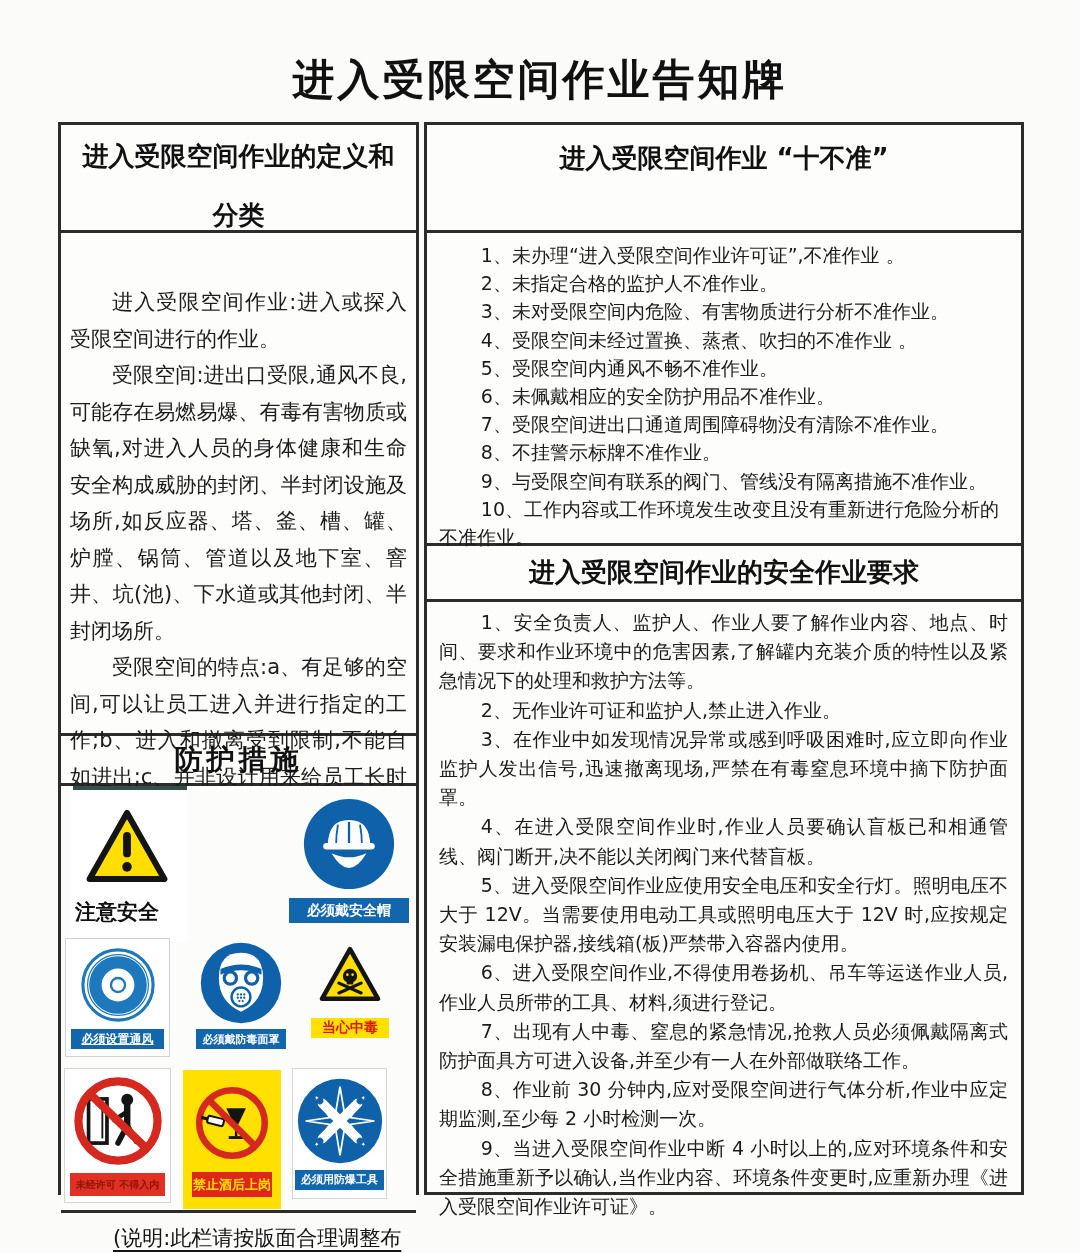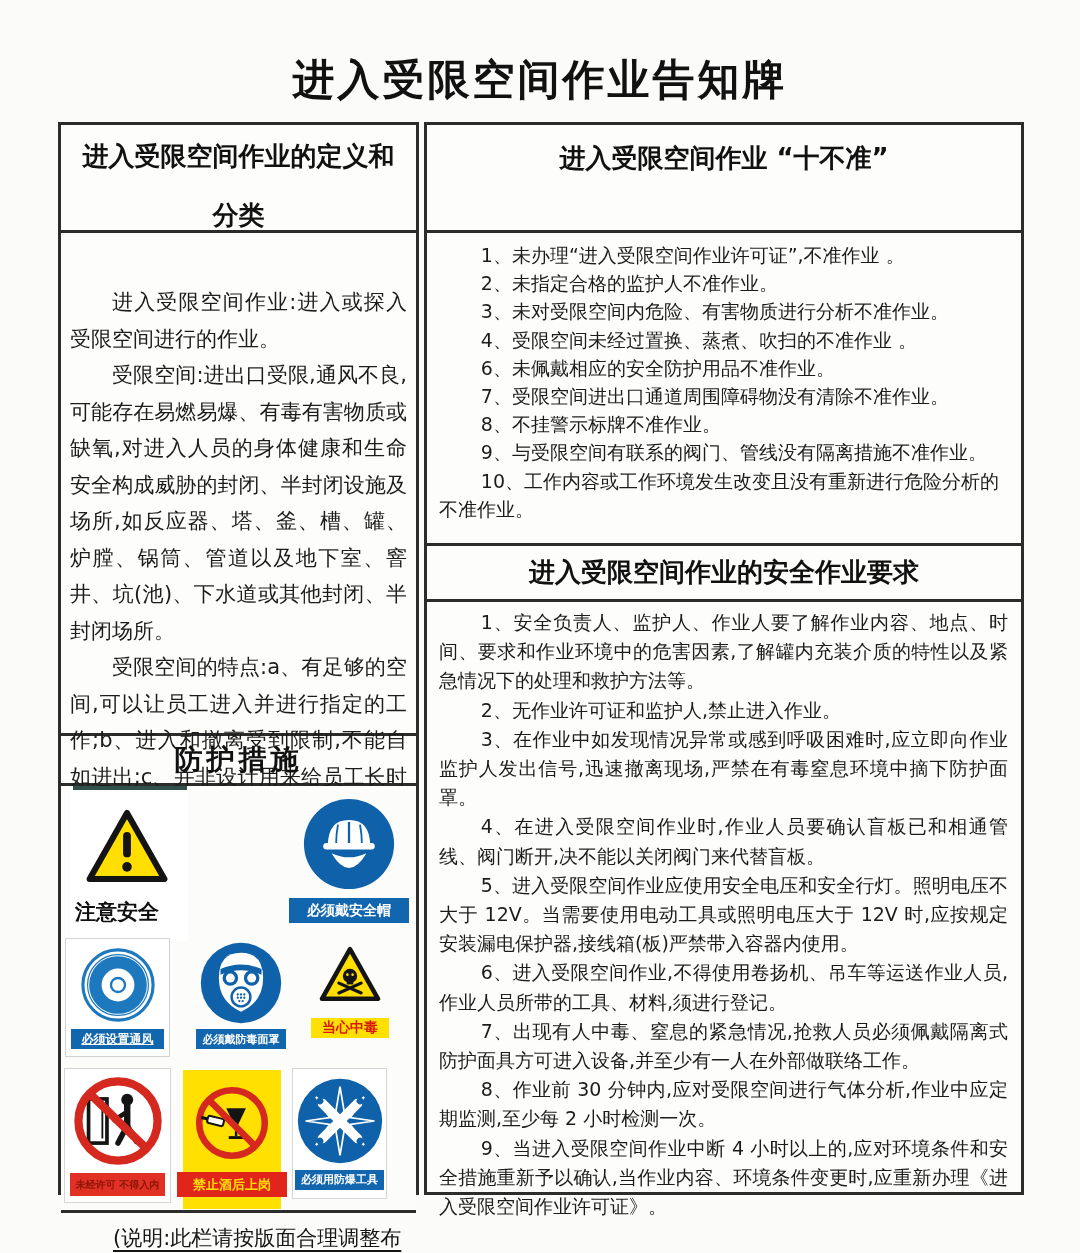--- a/index.html
+++ b/index.html
@@ -55,21 +55,21 @@
   .s2 .lbl{width:120px;height:25px;font-size:14px;margin-top:8px;}
   .s3{left:4px;top:152px;width:103px;height:117px;border:1px solid #d2d2d2;justify-content:center;}
   .s3 .lbl{width:93px;height:20px;font-size:12px;margin-top:5px;text-decoration:underline;}
   .s4{left:133px;top:156px;width:94px;background:transparent;}
   .s4 .lbl{width:90px;height:20px;font-size:11px;margin-top:5px;}
   .s5{left:249px;top:158px;width:80px;background:transparent;}
   .s5 .lbl{width:78px;height:20px;font-size:14px;margin-top:14px;}
   .s6{left:3px;top:282px;width:105px;height:133px;border:1px solid #d6d6d6;justify-content:center;}
   .s6 .lbl{width:95px;height:23px;font-size:10px;margin-top:6px;}
   .s7{left:122px;top:284px;width:98px;height:139px;background:#FFE000;justify-content:center;}
-  .s7 .lbl{width:110px;height:25px;font-size:13px;margin-top:8px;}
+  .s7 .lbl{width:80px;height:25px;font-size:13px;margin-top:8px;}
   .s8{left:231px;top:282px;width:93px;height:129px;border:1px solid #d6d6d6;justify-content:center;}
   .s8 .lbl{width:89px;height:20px;font-size:11px;margin-top:6px;}
 </style>
 </head>
 <body>
 
 <h1 class="title">进入受限空间作业告知牌</h1>
 
 <div class="board">
 
@@ -210,20 +210,21 @@
     </div>
   </section>
 
   <section class="box box-right">
     <div class="cell header-cell ten-header">进入受限空间作业 “十不准”</div>
     <div class="cell ten-list">
       <p>1、未办理“进入受限空间作业许可证”,不准作业 。</p>
       <p>2、未指定合格的监护人不准作业。</p>
       <p>3、未对受限空间内危险、有害物质进行分析不准作业。</p>
       <p>4、受限空间未经过置换、蒸煮、吹扫的不准作业 。</p>
+      <p>5、受限空间内通风不畅不准作业。</p>
       <p>6、未佩戴相应的安全防护用品不准作业。</p>
       <p>7、受限空间进出口通道周围障碍物没有清除不准作业。</p>
       <p>8、不挂警示标牌不准作业。</p>
       <p>9、与受限空间有联系的阀门、管线没有隔离措施不准作业。</p>
       <p>10、工作内容或工作环境发生改变且没有重新进行危险分析的不准作业。</p>
     </div>
     <div class="cell header-cell req-header">进入受限空间作业的安全作业要求</div>
     <div class="cell req-list">
       <p>1、安全负责人、监护人、作业人要了解作业内容、地点、时间、要求和作业环境中的危害因素,了解罐内充装介质的特性以及紧急情况下的处理和救护方法等。</p>
       <p>2、无作业许可证和监护人,禁止进入作业。</p>

